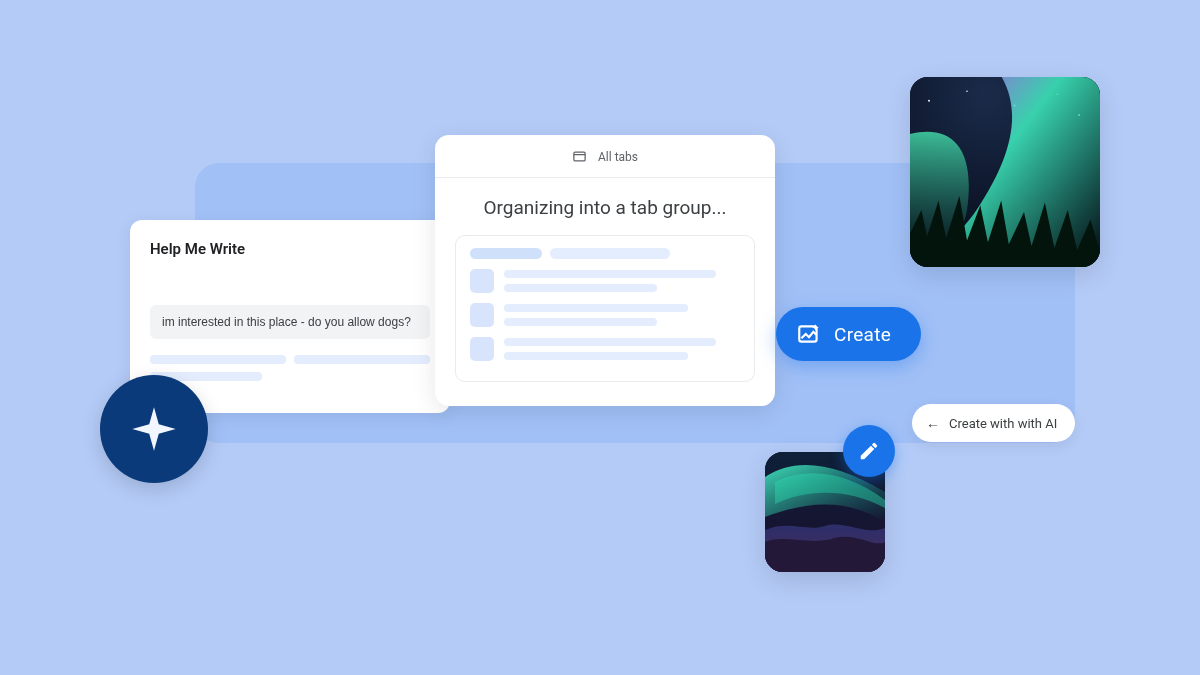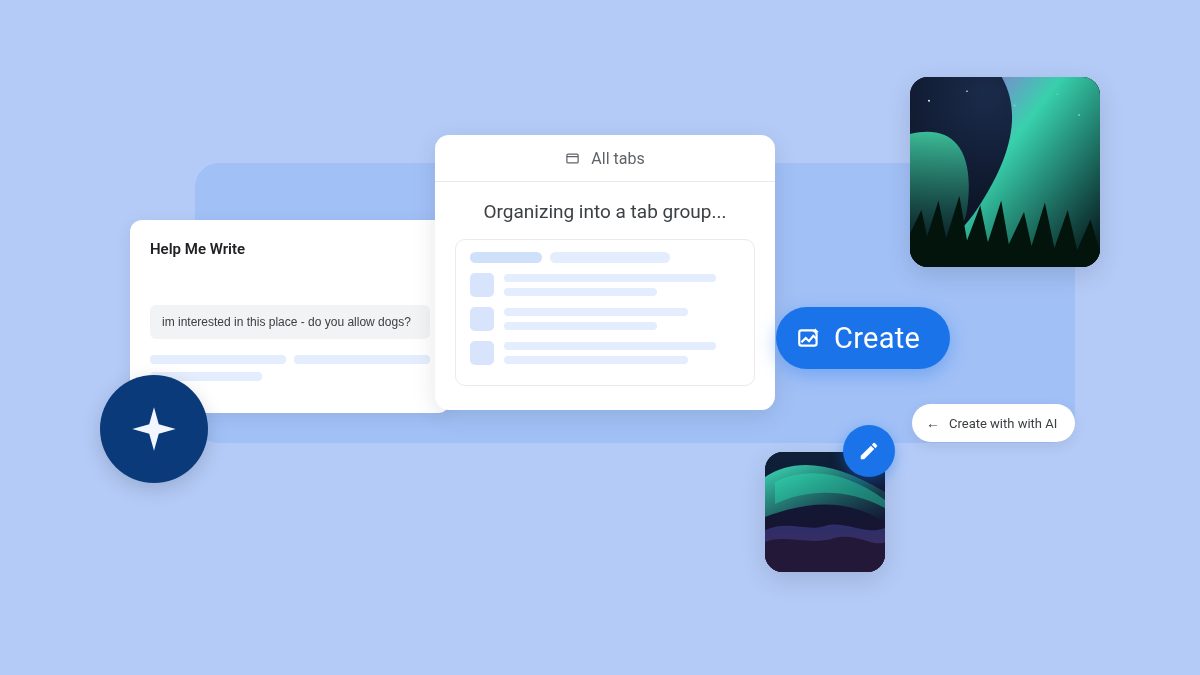--- a/index.html
+++ b/index.html
@@ -86,21 +86,21 @@
     display: flex;
     border-bottom: 1px solid #e8eaed;
   }
   .tab {
     flex: 1;
     display: flex;
     align-items: center;
     justify-content: center;
     gap: 11px;
     padding: 14px 0 13px;
-    font-size: 16px;
+    font-size: 12px;
     color: #5f6368;
     position: relative;
     cursor: pointer;
   }
   .tab.active { color: #1a73e8; font-weight: 500; }
   .tab.active::after {
     content: "";
     position: absolute;
     left: 0; right: 0; bottom: -1px;
     height: 2px;
@@ -136,21 +136,21 @@
     align-items: center;
     gap: 12px;
     background: #1a73e8;
     color: #fff;
     border-radius: 44px;
     padding: 14px 30px 14px 20px;
     box-shadow: 0 6px 18px rgba(26,115,232,0.35);
     cursor: pointer;
   }
   .create-btn .cicon { width: 26px; height: 26px; display: inline-flex; }
-  .create-lbl { font-size: 29px; font-weight: 400; letter-spacing: .3px; }
+  .create-lbl { font-size: 19px; font-weight: 400; letter-spacing: .3px; }
 
   
   .theme-chip {
     position: absolute;
     left: 912px;
     top: 404px;
     display: flex;
     align-items: center;
     gap: 9px;
     background: #fff;

